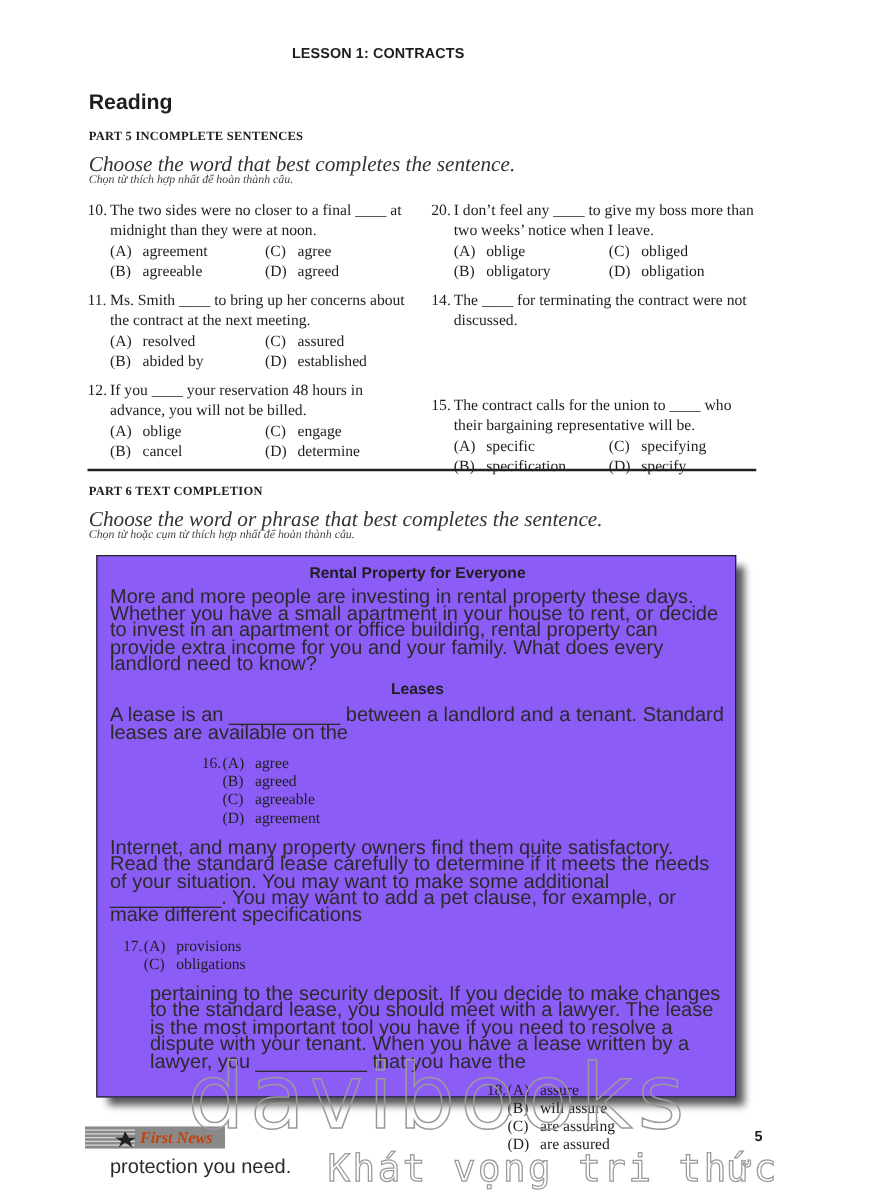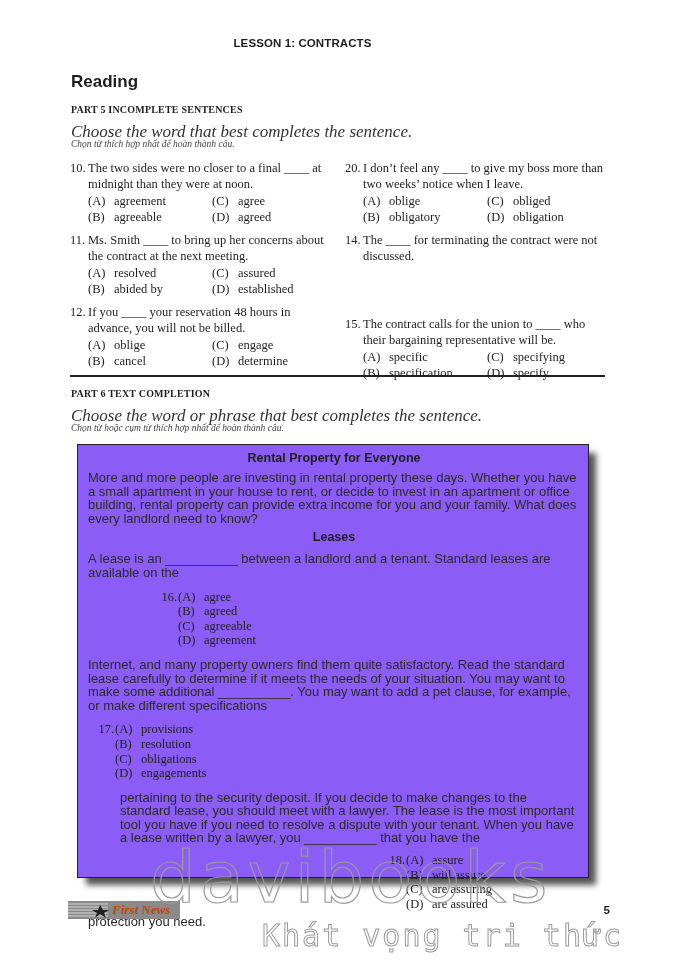--- a/index.html
+++ b/index.html
@@ -19,21 +19,21 @@
   .q .cont { padding-left:18px; }
   .opts { display:grid; grid-template-columns: 124px 130px; padding-left:18px; margin-top:1px; }
   .opt { height:16px; white-space:nowrap; }
   .opt .lt { display:inline-block; width:26px; }
 
   .hr { left:70px; width:535px; height:0; border-top:2px solid #222; top:375px; }
 
   .box { left:77px; top:444px; width:510px; height:432px; border:1.5px solid #222; background:#8b5cf6; box-shadow: 8px 8px 6px -1px #555; }
   .box-inner { position:absolute; left:10px; right:8px; top:0; }
   .box-title { text-align:center; font-size:12.5px; font-weight:bold; margin-top:6px; }
-  .para { font-size:13px; line-height:13.6px; color:#2a2a2a; margin-top:6px; }
+  .para { font-size:16px; line-height:13.6px; color:#2a2a2a; margin-top:6px; }
   .subhead { text-align:center; font-size:12.5px; font-weight:bold; margin-top:5px; }
   .vopts { font-size:12.5px; line-height:14.6px; }
   .vopts .row { white-space:nowrap; }
   .vopts .n { display:inline-block; width:20px; text-align:right; margin-right:1px; }
   .vopts .lt { display:inline-block; width:26px; }
 
   .footer-logo { left:68px; top:901px; width:112px; height:18px; }
   .page-num { left:590px; top:904px; width:20px; text-align:right; font-size:11.5px; font-weight:bold; }
 
   .wm1 { left:150px; top:835px; font-size:72px; color:transparent; -webkit-text-stroke:1.2px #9a9a9a; letter-spacing:4px; font-family:"DejaVu Sans", sans-serif; }
@@ -126,23 +126,21 @@
       <div class="row"><span class="n">16.</span><span class="lt">(A)</span><span>agree</span></div>
       <div class="row"><span class="n"></span><span class="lt">(B)</span><span>agreed</span></div>
       <div class="row"><span class="n"></span><span class="lt">(C)</span><span>agreeable</span></div>
       <div class="row"><span class="n"></span><span class="lt">(D)</span><span>agreement</span></div>
     </div>
 
     <div class="sans para" style="margin-top:10px;">Internet, and many property owners find them quite satisfactory. Read the standard lease carefully to determine if it meets the needs of your situation. You may want to make some additional __________. You may want to add a pet clause, for example, or make different specifications</div>
 
     <div class="serif vopts" style="margin-left:6px; margin-top:10px;">
       <div class="row"><span class="n">17.</span><span class="lt">(A)</span><span>provisions</span></div>
-      <div class="row"><span class="n"></span><span class="lt">(B)</span><span>resolution</span></div>
       <div class="row"><span class="n"></span><span class="lt">(C)</span><span>obligations</span></div>
-      <div class="row"><span class="n"></span><span class="lt">(D)</span><span>engagements</span></div>
     </div>
 
     <div class="sans para" style="margin-top:10px;margin-left:32px;">pertaining to the security deposit. If you decide to make changes to the standard lease, you should meet with a lawyer. The lease is the most important tool you have if you need to resolve a dispute with your tenant. When you have a lease written by a lawyer, you __________ that you have the</div>
 
     <div class="serif vopts" style="margin-left:297px; margin-top:8px;">
       <div class="row"><span class="n">18.</span><span class="lt">(A)</span><span>assure</span></div>
       <div class="row"><span class="n"></span><span class="lt">(B)</span><span>will assure</span></div>
       <div class="row"><span class="n"></span><span class="lt">(C)</span><span>are assuring</span></div>
       <div class="row"><span class="n"></span><span class="lt">(D)</span><span>are assured</span></div>
     </div>

